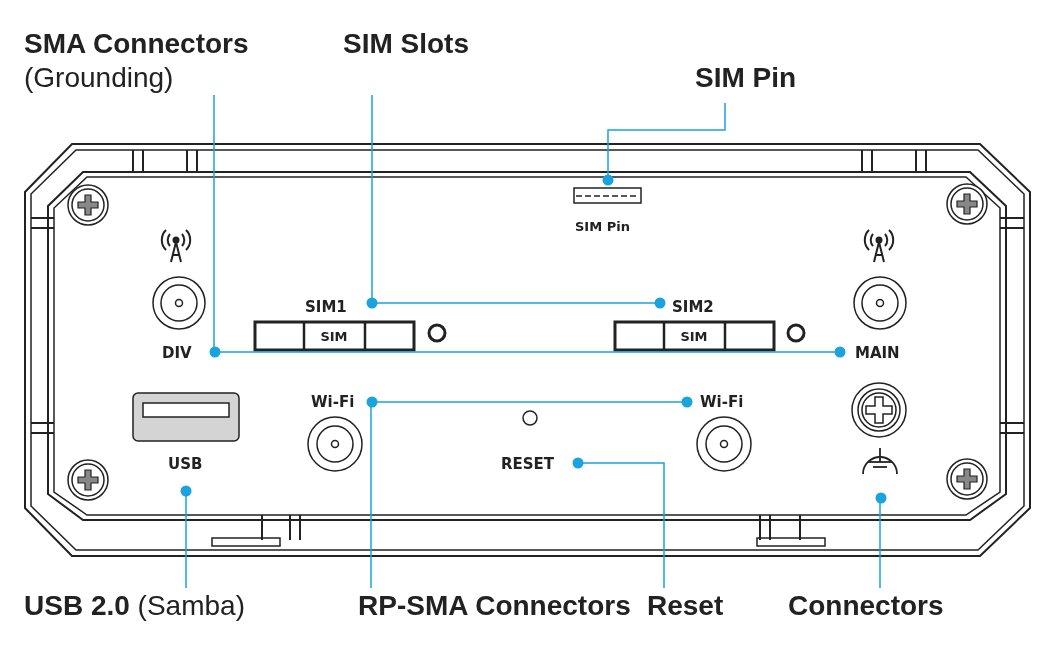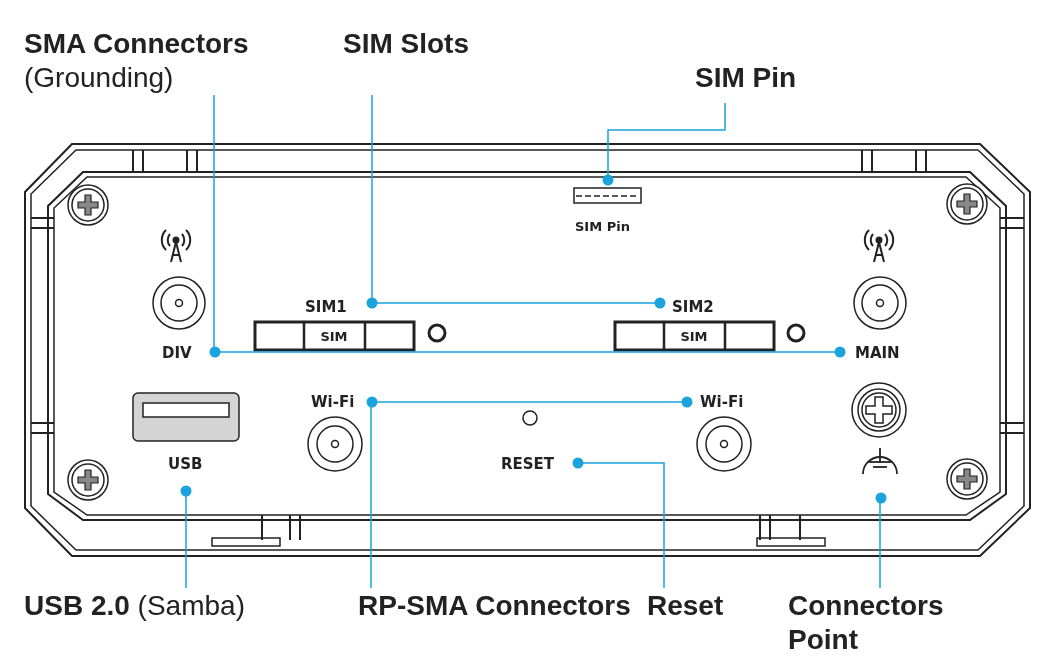--- a/index.html
+++ b/index.html
@@ -199,14 +199,13 @@
   <span class="sub">(Samba)</span>
 </div>
 <div class="callout" style="left:310px; top:589px;margin-left:48px;">
   <div class="b">RP-SMA Connectors</div>
 </div>
 <div class="callout" style="left:647px; top:589px;">
   <div class="b">Reset</div>
 </div>
 <div class="callout" style="left:788px; top:589px;">
   <div class="b">Connectors</div>
-  <div class="b">Point</div>
 </div>
 
 </body></html>

